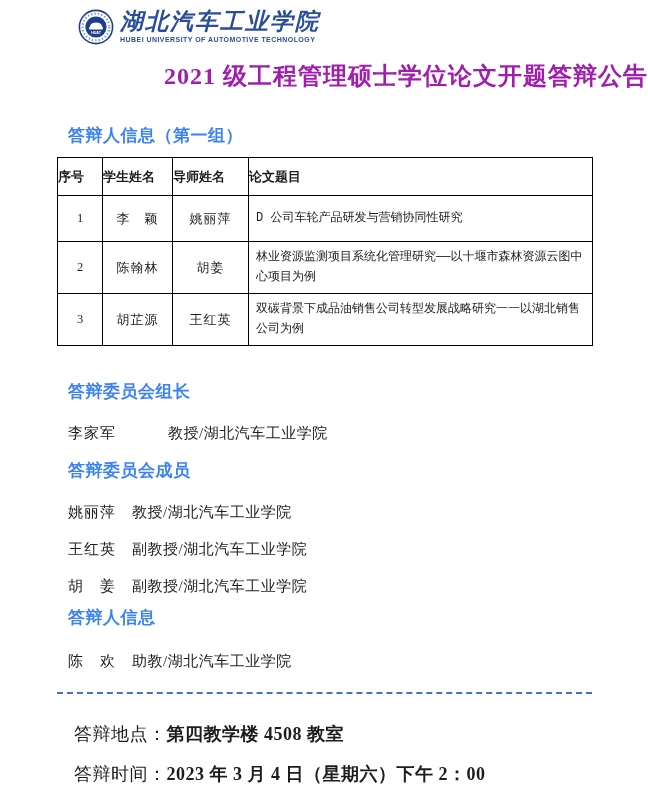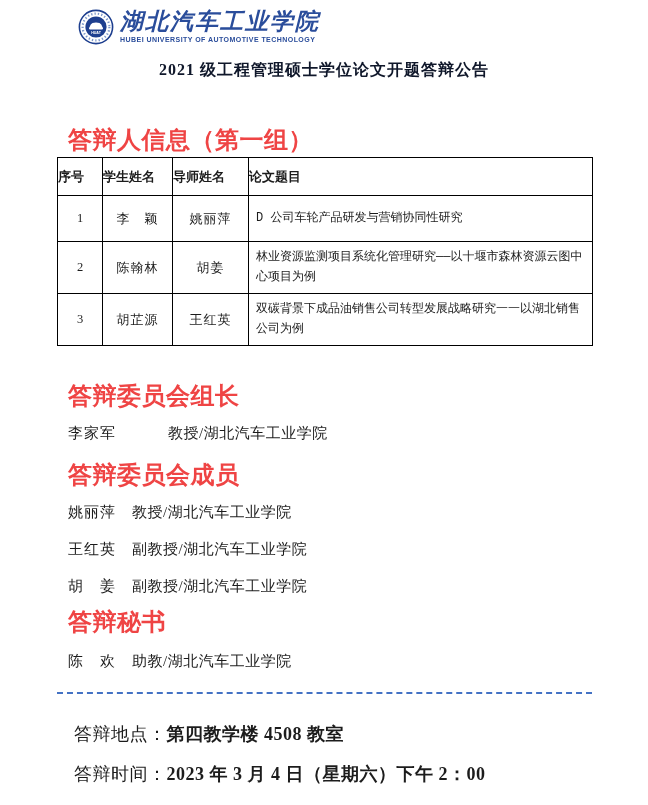--- a/index.html
+++ b/index.html
@@ -29,30 +29,30 @@
   }
   .logo-en {
     font-family: "Liberation Sans", "DejaVu Sans", sans-serif;
     font-weight: bold; font-size: 7px; line-height: 9px;
     color: #2a4d9b; letter-spacing: 0.45px; white-space: nowrap;
   }
 
   
   .doc-title {
     position: absolute; top: 60px; left: 0; width: 648px;
-    text-align: center;
-    font-family: "Liberation Serif", "DejaVu Serif", serif;
-    font-weight: bold; font-size: 16px; color: #0f172a;
+    text-align: right;
+    font-family: "Liberation Serif", "DejaVu Serif", serif;
+    font-weight: bold; font-size: 24px; color: #a21caf;
     letter-spacing: 1px;
   }
 
   
   .sec-heading {
     font-family: "Liberation Serif", "DejaVu Serif", serif;
-    font-weight: bold; font-size: 24px; color: #ef4444;
+    font-weight: bold; font-size: 17px; color: #3b82f6;
     letter-spacing: 0.5px;
   }
   .h-applicants { position: absolute; top: 124px; left: 68px; }
   .h-chair      { position: absolute; top: 380px; left: 68px; }
   .h-members    { position: absolute; top: 459px; left: 68px; }
   .h-secretary  { position: absolute; top: 606px; left: 68px; }
 
   
   table.defense {
     position: absolute; top: 157px; left: 57px;
@@ -180,21 +180,21 @@
   </div>
   <div class="member-row m-mem1">
     <span class="member-name">王红英</span>
     <span class="member-title">副教授/湖北汽车工业学院</span>
   </div>
   <div class="member-row m-mem2">
     <span class="member-name">胡　姜</span>
     <span class="member-title">副教授/湖北汽车工业学院</span>
   </div>
 
-  <div class="sec-heading h-secretary">答辩秘书</div>
+  <div class="sec-heading h-secretary">答辩人信息</div>
   <div class="member-row m-sec">
     <span class="member-name">陈　欢</span>
     <span class="member-title">助教/湖北汽车工业学院</span>
   </div>
 
   <div class="divider"></div>
 
   <div class="footer-line f-location">
     <span>答辩地点：</span><span class="footer-value">第四教学楼 4508 教室</span>
   </div>

